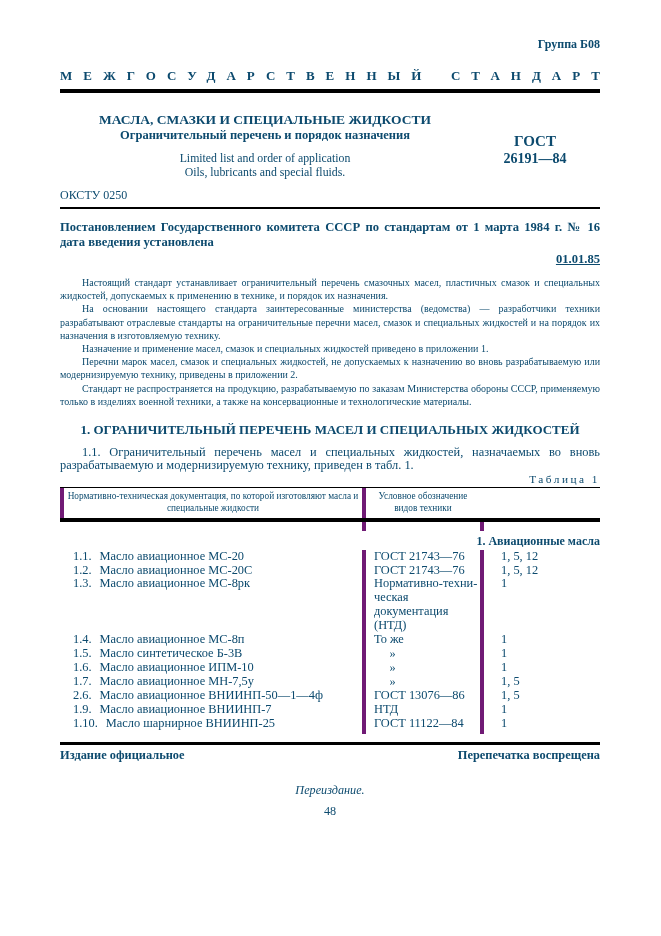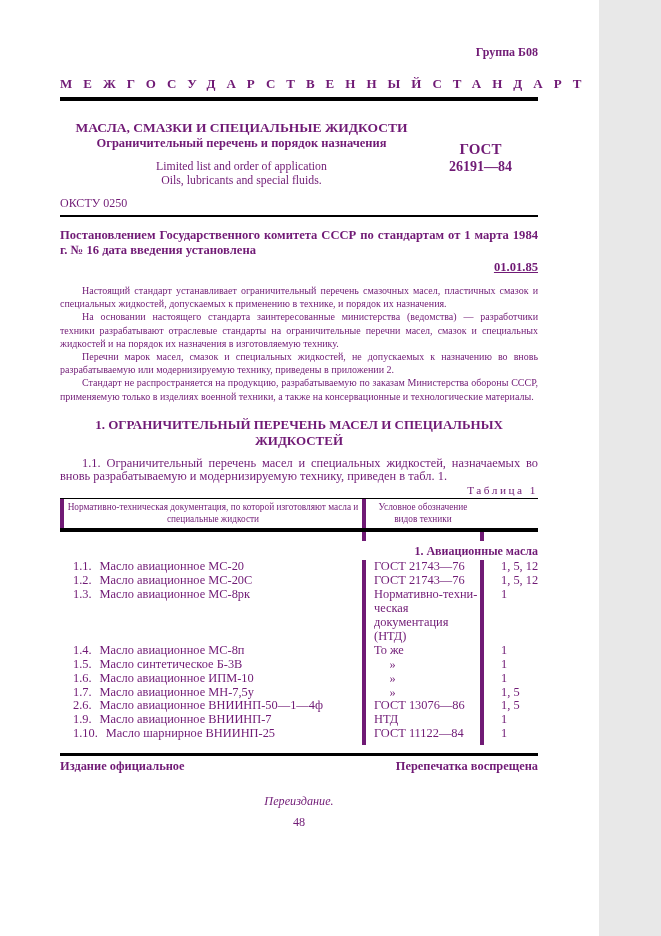--- a/index.html
+++ b/index.html
@@ -1,23 +1,23 @@
 <!DOCTYPE html>
 <html><head>
 <meta charset="utf-8">
 <style>
   html,body{margin:0;padding:0;background:#e8e8e8;}
   .page{
     position:relative;
-    width:599px;height:936px;
+    width:661px;height:936px;
     background:#ffffff;
     box-sizing:border-box;
-    padding:8px 61px 0 60px;
+    padding:0 61px 0 60px;
     font-family:"Liberation Serif","DejaVu Serif",serif;
-    color:#701a75;
+    color:#0c4a6e;
     overflow:hidden;
   }
   .group-label{padding-top:37px;text-align:right;font-weight:bold;font-size:12px;}
   .standard-row{margin-top:16px;display:flex;justify-content:space-between;font-weight:bold;font-size:13px;white-space:nowrap;}
   .standard-row .w{letter-spacing:11px;}
   .standard-row .w:last-child{margin-right:-11px;}
   .rule-thick{margin-top:5px;height:4px;background:#000;}
   .rule-thin{margin-top:4px;height:2px;background:#000;}
   .title-area{display:flex;margin-top:19px;}
   .title-left{width:410px;text-align:center;}
@@ -90,20 +90,21 @@
   <div class="rule-thin"></div>
 
   <div class="decree">Постановлением Государственного комитета СССР по стандартам от 1 марта 1984 г. № 16 дата введения установлена</div>
   <div class="decree-date">
     <span>01.01.85</span>
   </div>
 
   <div class="body-text">
     <p>Настоящий стандарт устанавливает ограничительный перечень смазочных масел, пластичных смазок и специальных жидкостей, допускаемых к применению в технике, и порядок их назначения.</p>
     <p>На основании настоящего стандарта заинтересованные министерства (ведомства) — разработчики техники разрабатывают отраслевые стандарты на ограничительные перечни масел, смазок и специальных жидкостей и на порядок их назначения в изготовляемую технику.</p>
+    <p>Назначение и применение масел, смазок и специальных жидкостей приведено в приложении 1.</p>
     <p>Перечни марок масел, смазок и специальных жидкостей, не допускаемых к назначению во вновь разрабатываемую или модернизируемую технику, приведены в приложении 2.</p>
     <p>Стандарт не распространяется на продукцию, разрабатываемую по заказам Министерства обороны СССР, применяемую только в изделиях военной техники, а также на консервационные и технологические материалы.</p>
   </div>
 
   <div class="section-heading">1. ОГРАНИЧИТЕЛЬНЫЙ ПЕРЕЧЕНЬ МАСЕЛ И СПЕЦИАЛЬНЫХ ЖИДКОСТЕЙ</div>
 
   <div class="para-11">1.1. Ограничительный перечень масел и специальных жидкостей, назначаемых во вновь разрабатываемую и модернизируемую технику, приведен в табл. 1.</div>
 
   <div class="table-label">Таблица 1</div>
 

